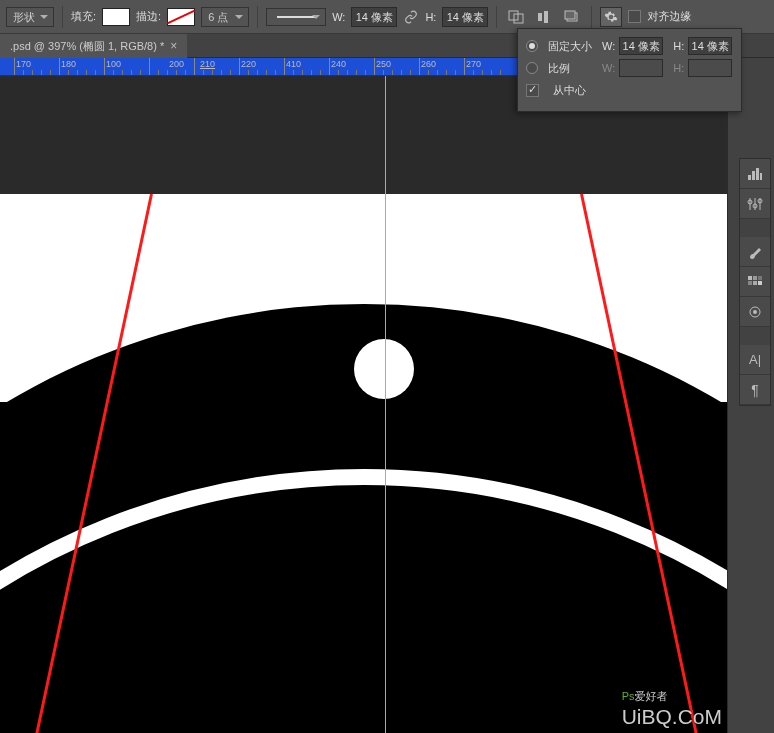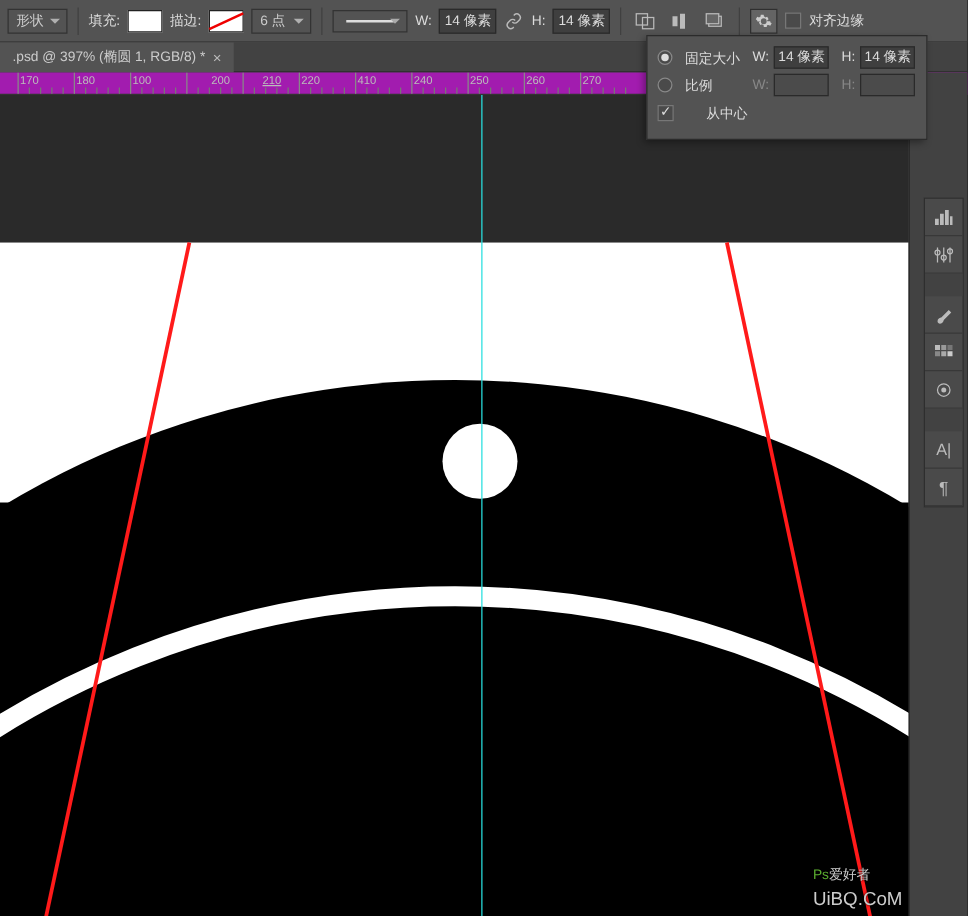--- a/index.html
+++ b/index.html
@@ -24,21 +24,21 @@
 .flyout{position:absolute;top:28px;right:32px;width:225px;background:#535353;border:1px solid #2b2b2b;box-shadow:-2px 2px 6px rgba(0,0,0,.4);padding:6px 8px 10px 8px;z-index:50}
 .radio{width:12px;height:12px;border:1px solid #888;border-radius:50%;display:inline-block;vertical-align:middle;margin-right:6px;position:relative;background:#4a4a4a}
 .radio.selected::after{content:"";position:absolute;left:2px;top:2px;width:6px;height:6px;background:#ddd;border-radius:50%}
 .fly-row{display:flex;align-items:center;height:22px;gap:4px}
 .fly-row .tb-label{flex:0 0 auto}
 .fly-input{width:44px;height:18px;background:#3f3f3f;border:1px solid #2a2a2a;color:#ddd;text-align:center;line-height:16px;font-size:11px}
 .fly-input.disabled{background:#4b4b4b;color:#777}
 .doc-tab-bar{height:24px;background:#424242;display:flex;align-items:center;border-bottom:1px solid #2b2b2b}
 .doc-tab{padding:0 10px;height:24px;line-height:24px;background:#535353;color:#eee;font-size:11px;display:flex;align-items:center;gap:6px}
 .doc-tab .close{color:#bbb;font-size:12px}
-.ruler{height:18px;background:#a21caf;border-bottom:1px solid #333;position:relative;overflow:hidden}
+.ruler{height:18px;background:#1d4ed8;border-bottom:1px solid #333;position:relative;overflow:hidden}
 .ruler .tick{position:absolute;top:0;width:1px;height:18px;background:#888}
 .ruler .tick-label{position:absolute;top:1px;font-size:9px;color:#bbb}
 .ruler .minor{position:absolute;top:12px;width:1px;height:6px;background:#777}
 .canvas-area{position:absolute;left:0;top:76px;right:47px;bottom:0;background:#2a2a2a;overflow:hidden}
 .artboard{position:absolute;left:0;top:118px;right:0;bottom:0;background:#000}
 .sky{position:absolute;left:0;top:0;right:0;height:208px;background:#fff}
 .big-arc{position:absolute;left:50%;top:110px;width:1400px;height:1400px;margin-left:-700px;border-radius:50%;background:#000}
 .inner-arc{position:absolute;left:50%;top:275px;width:1400px;height:1400px;margin-left:-700px;border-radius:50%;border:16px solid #fff}
 .circle{position:absolute;left:354px;top:145px;width:60px;height:60px;border-radius:50%;background:#fff}
 .redline{position:absolute;width:3px;background:#ff1a1a;transform-origin:top center}
@@ -119,21 +119,21 @@
   <div class="fly-row">
     <span class="radio"></span>
     <span class="tb-label" style="width:50px">比例</span>
     <span class="tb-label" style="color:#888">W:</span>
     <span class="fly-input disabled"></span>
     <span class="tb-label" style="margin-left:6px;color:#888">H:</span>
     <span class="fly-input disabled"></span>
   </div>
   <div class="fly-row">
       <span class="checkbox checked"></span>
-      <span class="tb-label" style="margin-left:22px">从中心</span>
+      <span class="tb-label" style="margin-left:10px">从中心</span>
     </div>
 </div>
 
 <div class="doc-tab-bar">
   <div class="doc-tab">
     <span>.psd @ 397% (椭圆 1, RGB/8) *</span>
     <span class="close">×</span>
   </div>
 </div>
 
@@ -156,21 +156,21 @@
     <div class="minor" style="left: 122px;"></div>
     <div class="minor" style="left: 131px;"></div>
     <div class="minor" style="left: 140px;"></div>
     <div class="tick" style="left: 149px;"></div>
     <div class="tick-label" style="left: 169px;">200</div>
     <div class="minor" style="left: 158px;"></div>
     <div class="minor" style="left: 167px;"></div>
     <div class="minor" style="left: 176px;"></div>
     <div class="minor" style="left: 185px;"></div>
     <div class="tick" style="left: 194px;"></div>
-    <div class="tick-label" style="left: 210px; text-decoration: underline;">210</div>
+    <div class="tick-label" style="left: 200px; text-decoration: underline;">210</div>
     <div class="minor" style="left: 203px;"></div>
     <div class="minor" style="left: 212px;"></div>
     <div class="minor" style="left: 221px;"></div>
     <div class="minor" style="left: 230px;"></div>
     <div class="tick" style="left: 239px;"></div>
     <div class="tick-label" style="left: 241px;">220</div>
     <div class="minor" style="left: 248px;"></div>
     <div class="minor" style="left: 257px;"></div>
     <div class="minor" style="left: 266px;"></div>
     <div class="minor" style="left: 275px;"></div>
@@ -265,14 +265,14 @@
         <span style="font-size:13px;color:#bbb">A|</span>
       </div>
     <div class="dock-btn">
         <span style="font-size:14px;color:#bbb">¶</span>
       </div>
   </div>
 </div>
 
 <div class="watermark">
   <span class="ps">Ps</span><span>爱好者</span><br>
-  <span style="font-size:15px">UiBQ.CoM</span>
+  <span style="font-size:21px">UiBQ.CoM</span>
 </div>
 
 </body></html>

